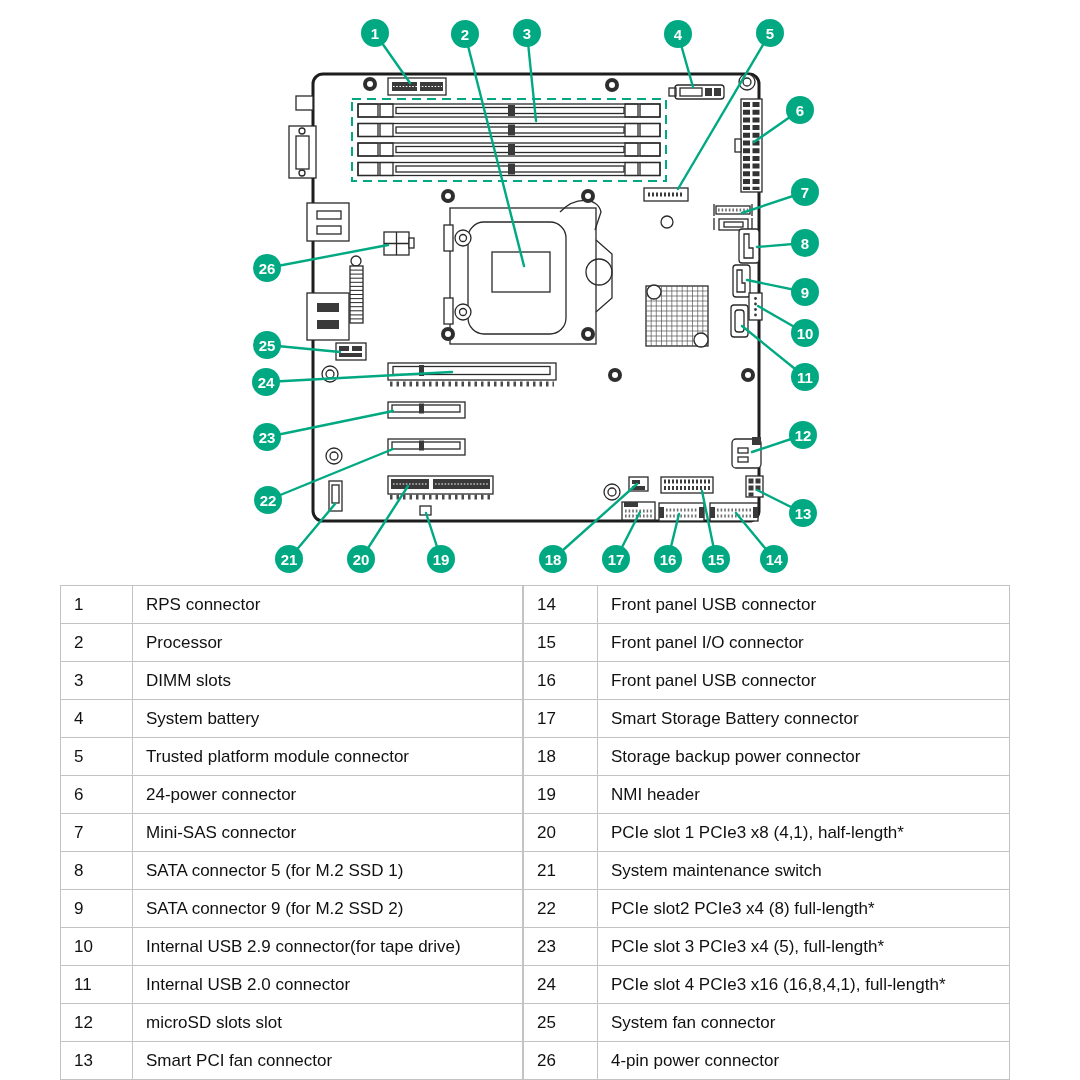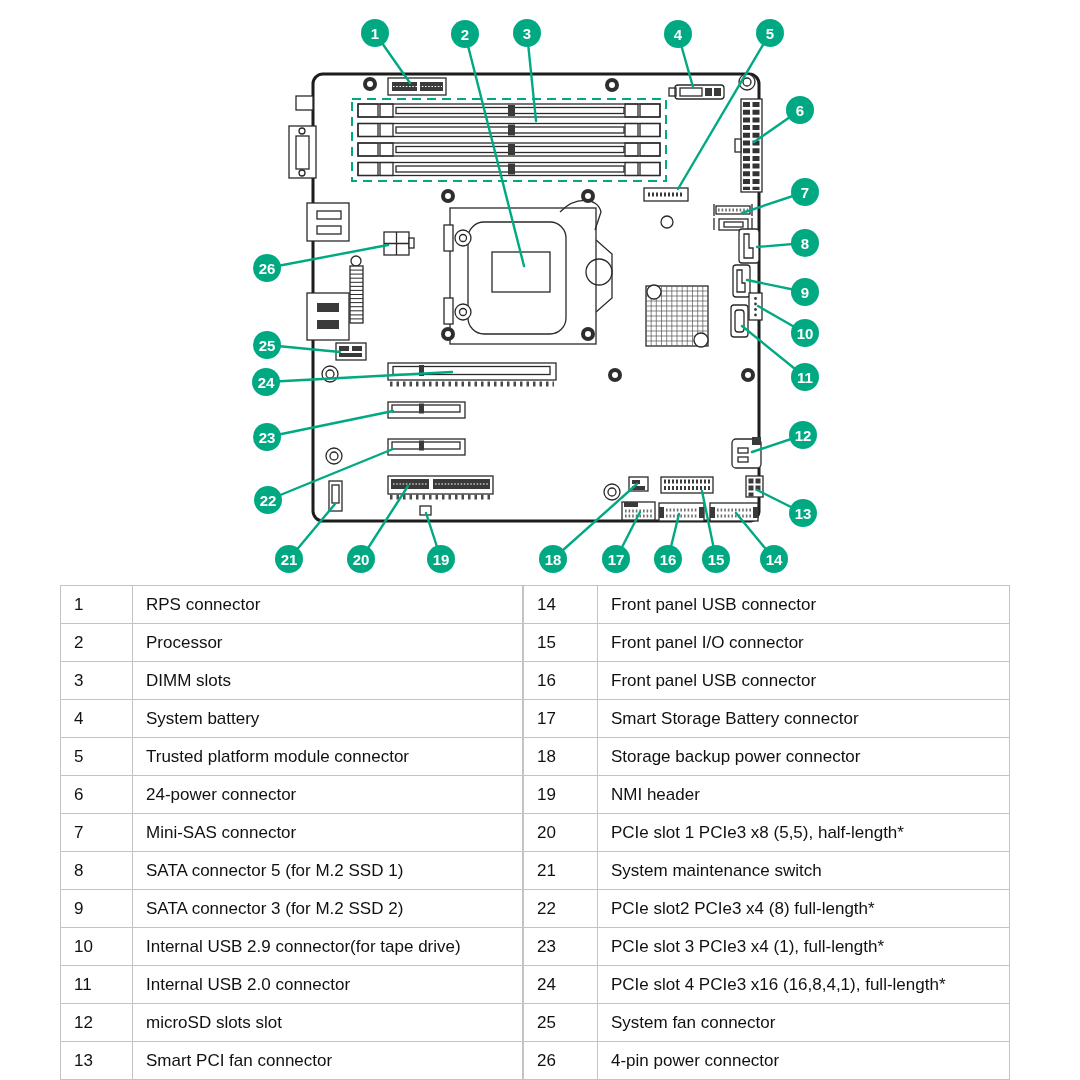--- a/index.html
+++ b/index.html
@@ -458,21 +458,21 @@
         <tr>
           <td>7</td>
           <td>Mini-SAS connector</td>
         </tr>
         <tr>
           <td>8</td>
           <td>SATA connector 5 (for M.2 SSD 1)</td>
         </tr>
         <tr>
           <td>9</td>
-          <td>SATA connector 3 (for M.2 SSD 2)</td>
+          <td>SATA connector 9 (for M.2 SSD 2)</td>
         </tr>
         <tr>
           <td>10</td>
           <td>Internal USB 2.9 connector(for tape drive)</td>
         </tr>
         <tr>
           <td>11</td>
           <td>Internal USB 2.0 connector</td>
         </tr>
         <tr>
@@ -511,33 +511,33 @@
         <tr>
           <td>18</td>
           <td>Storage backup power connector</td>
         </tr>
         <tr>
           <td>19</td>
           <td>NMI header</td>
         </tr>
         <tr>
           <td>20</td>
-          <td>PCIe slot 1 PCIe3 x8 (5,5), half-length*</td>
+          <td>PCIe slot 1 PCIe3 x8 (4,1), half-length*</td>
         </tr>
         <tr>
           <td>21</td>
           <td>System maintenance switch</td>
         </tr>
         <tr>
           <td>22</td>
           <td>PCIe slot2 PCIe3 x4 (8) full-length*</td>
         </tr>
         <tr>
           <td>23</td>
-          <td>PCIe slot 3 PCIe3 x4 (1), full-length*</td>
+          <td>PCIe slot 3 PCIe3 x4 (5), full-length*</td>
         </tr>
         <tr>
           <td>24</td>
           <td>PCIe slot 4 PCIe3 x16 (16,8,4,1), full-length*</td>
         </tr>
         <tr>
           <td>25</td>
           <td>System fan connector</td>
         </tr>
         <tr>

